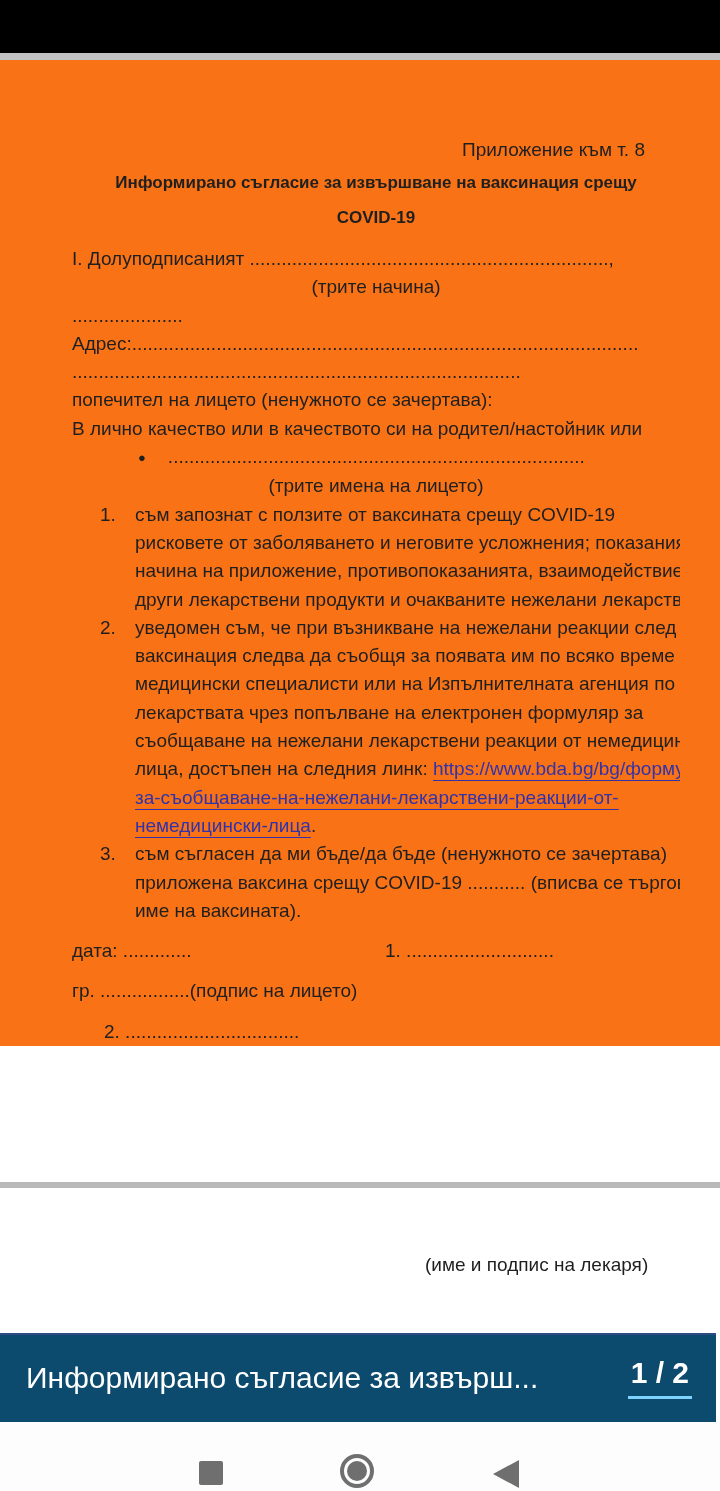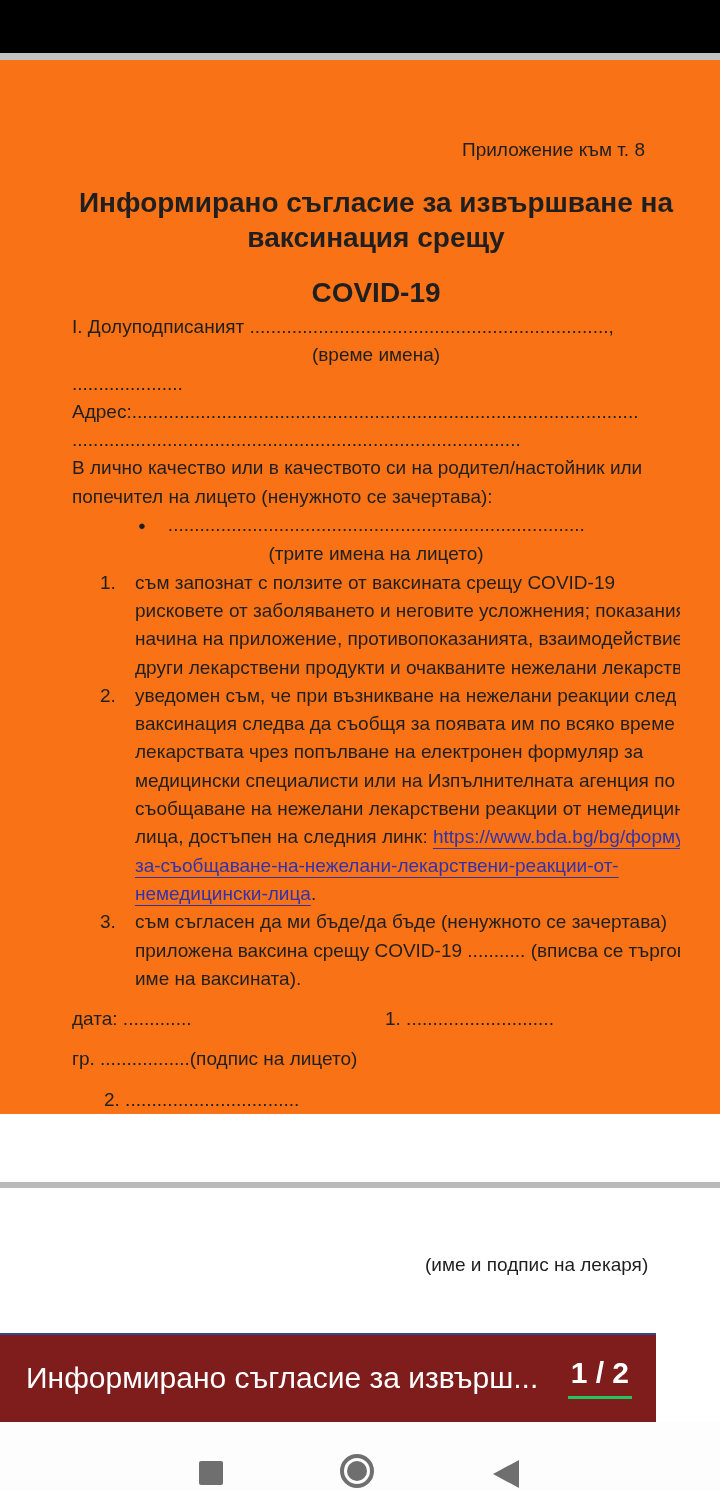--- a/index.html
+++ b/index.html
@@ -8,22 +8,22 @@
     font-family:"Liberation Sans", sans-serif;color:#1f1f1f;overflow:hidden;
   }
   
   .status-bar{position:absolute;top:0;left:0;width:720px;height:53px;background:#000000;}
   .top-divider{position:absolute;top:53px;left:0;width:720px;height:7px;background:#c2c2c2;}
 
   
   .page1{position:absolute;top:60px;left:0;width:720px;background:#f97316;}
   .doc-inner{padding:75px 40px 0 72px;font-size:19px;line-height:28.3px;}
   .annex{text-align:right;line-height:30px;padding-right:35px;white-space:nowrap;}
-  .doc-title{ text-align:center;font-weight:bold;font-size:28px;line-height:35px;margin-top:20px;}
-  .lines{margin-top:3px;}
+  .doc-title{ text-align:center;font-weight:bold;font-size:17px;line-height:35px;}
+  .lines{margin-top:10px;}
   .ln{white-space:nowrap;overflow:hidden;}
   .ln.center{text-align:center;}
   .ln.bullet{padding-left:66px;}
   .ln.bullet .blt{font-size:13px;margin-right:22px;vertical-align:1px;}
   .ln.num .no{display:inline-block;width:35px;padding-left:0;}
   .ln.num{padding-left:28px;}
   .ln.cont{padding-left:63px;}
   .lk{color:#3232aa;text-decoration:underline;text-underline-offset:5px;}
   
   .sig{margin-top:9px;}
@@ -31,26 +31,26 @@
   .sig-right{position:absolute;left:313px;top:0;}
   .sig-indent{padding-left:32px;}
 
   
   .page-sep{position:absolute;top:1182px;left:0;width:720px;height:6px;background:#b9b9b9;}
   .page2{position:absolute;top:1188px;left:0;width:600px;height:145px;background:#ffffff;}
   .doctor-caption{position:absolute;top:66px;left:425px;font-size:19px;white-space:nowrap;}
 
   
   .viewer-bar{
-    position:absolute;top:1333px;left:0;width:656px;height:89px;background:#7f1d1d;
+    position:absolute;top:1333px;left:0;width:716px;height:89px;background:#0c4a6e;
     display:flex;align-items:center;box-shadow:inset 0 2px 0 #2d4b86;
   }
   .viewer-title{color:#ffffff;font-size:30px;margin-left:26px;flex:1;white-space:nowrap;overflow:hidden;}
   .page-ind{color:#ffffff;font-size:30px;font-weight:bold;margin-right:24px;
-    border-bottom:3px solid #22c55e;padding:0 3px 6px 3px;white-space:nowrap;}
+    border-bottom:3px solid #7dd3fc;padding:0 3px 6px 3px;white-space:nowrap;}
 
   
   .nav-bar{position:absolute;top:1422px;left:0;width:720px;height:69px;background:#fdfdfd;}
   .nav-btn{position:absolute;background:transparent;border:none;padding:0;cursor:pointer;}
   .recents-sq{width:24px;height:24px;background:#6f6f6f;border-radius:2px;}
   .btn-recents{left:199px;top:39px;}
   .btn-home{left:339px;top:31px;}
   .btn-back{left:493px;top:38px;}
 </style>
 </head>
@@ -59,36 +59,36 @@
 <div class="status-bar"></div>
 <div class="top-divider"></div>
 
 <div class="page1">
   <div class="doc-inner">
     <div class="annex">Приложение към т. 8</div>
     <div class="doc-title">Информирано съгласие за извършване на ваксинация срещу</div>
     <div class="doc-title">COVID-19</div>
     <div class="lines">
         <div class="ln l">І. Долуподписаният ....................................................................,</div>
-        <div class="ln center">(време имена)</div>
+        <div class="ln center">(трите начина)</div>
         <div class="ln l">.....................</div>
         <div class="ln l">Адрес:................................................................................................</div>
         <div class="ln l">.....................................................................................</div>
+        <div class="ln l">попечител на лицето (ненужното се зачертава):</div>
         <div class="ln l">В лично качество или в качеството си на родител/настойник или</div>
-        <div class="ln l">попечител на лицето (ненужното се зачертава):</div>
         <div class="ln bullet"><span class="blt">●</span>...............................................................................</div>
         <div class="ln center">(трите имена на лицето)</div>
         <div class="ln num"><span class="no">1.</span>съм запознат с ползите от ваксината срещу COVID-19</div>
         <div class="ln cont">рисковете от заболяването и неговите усложнения; показанията,</div>
         <div class="ln cont">начина на приложение, противопоказанията, взаимодействието с</div>
         <div class="ln cont">други лекарствени продукти и очакваните нежелани лекарствени</div>
         <div class="ln num"><span class="no">2.</span>уведомен съм, че при възникване на нежелани реакции след</div>
         <div class="ln cont">ваксинация следва да съобщя за появата им по всяко време на</div>
+        <div class="ln cont">медицински специалисти или на Изпълнителната агенция по</div>
         <div class="ln cont">лекарствата чрез попълване на електронен формуляр за</div>
-        <div class="ln cont">медицински специалисти или на Изпълнителната агенция по</div>
         <div class="ln cont">съобщаване на нежелани лекарствени реакции от немедицински</div>
         <div class="ln cont">лица, достъпен на следния линк: <span class="lk">https://www.bda.bg/bg/формуляр-</span></div>
         <div class="ln cont"><span class="lk">за-съобщаване-на-нежелани-лекарствени-реакции-от-</span></div>
         <div class="ln cont"><span class="lk">немедицински-лица</span>.</div>
         <div class="ln num"><span class="no">3.</span>съм съгласен да ми бъде/да бъде (ненужното се зачертава)</div>
         <div class="ln cont">приложена ваксина срещу COVID-19 ........... (вписва се търговското</div>
         <div class="ln cont">име на ваксината).</div>
       </div>
     <div class="sig">
       <div class="sig-row">

